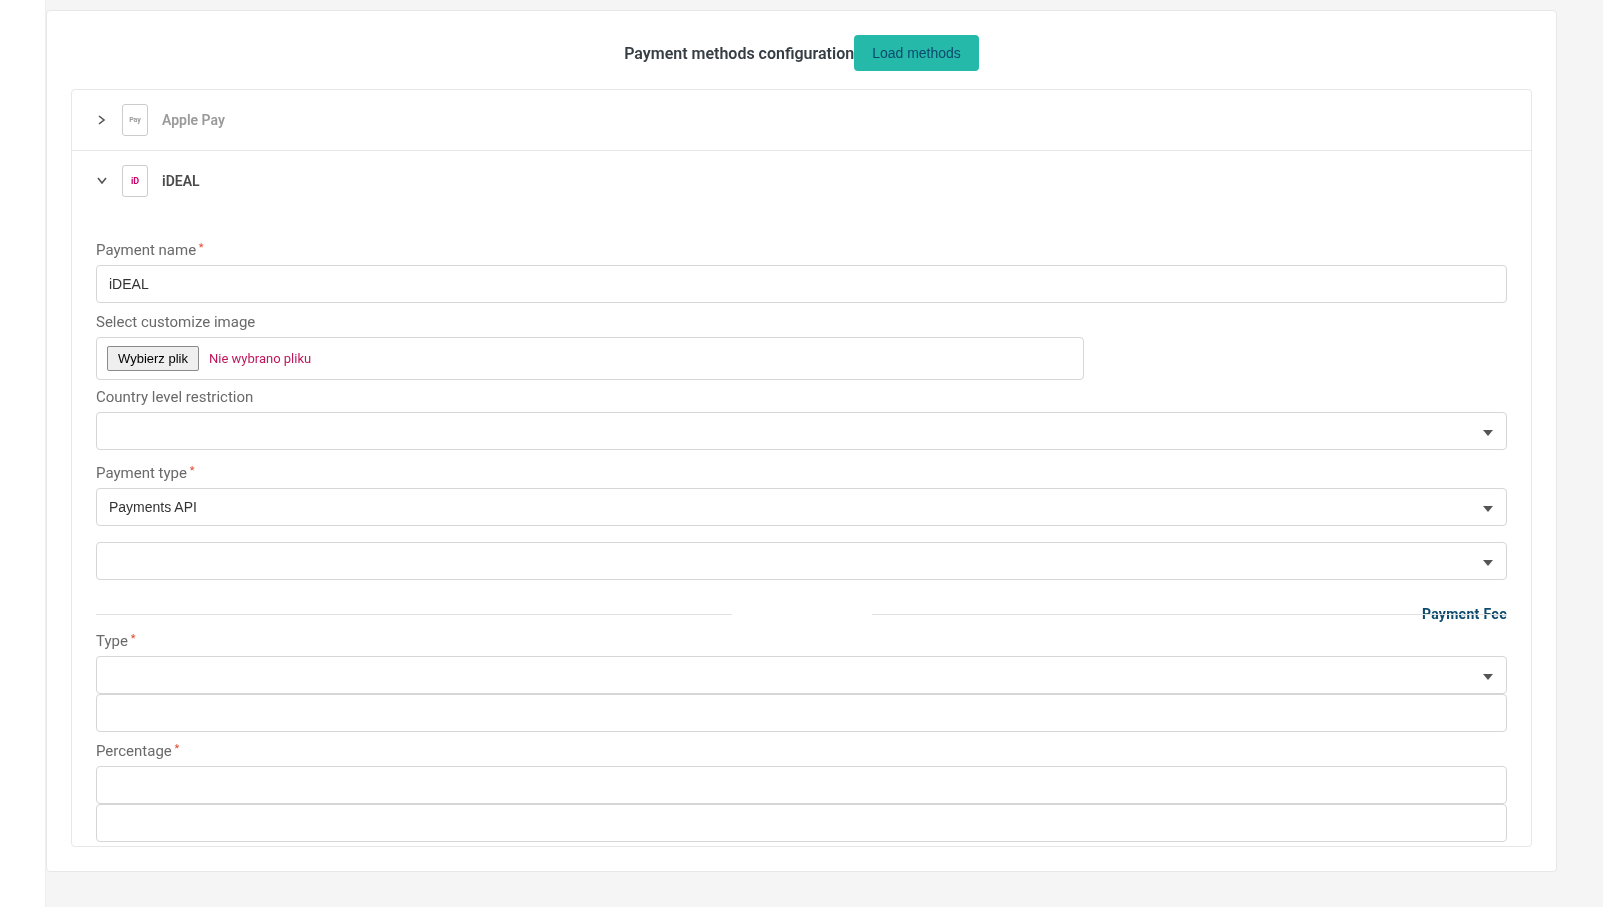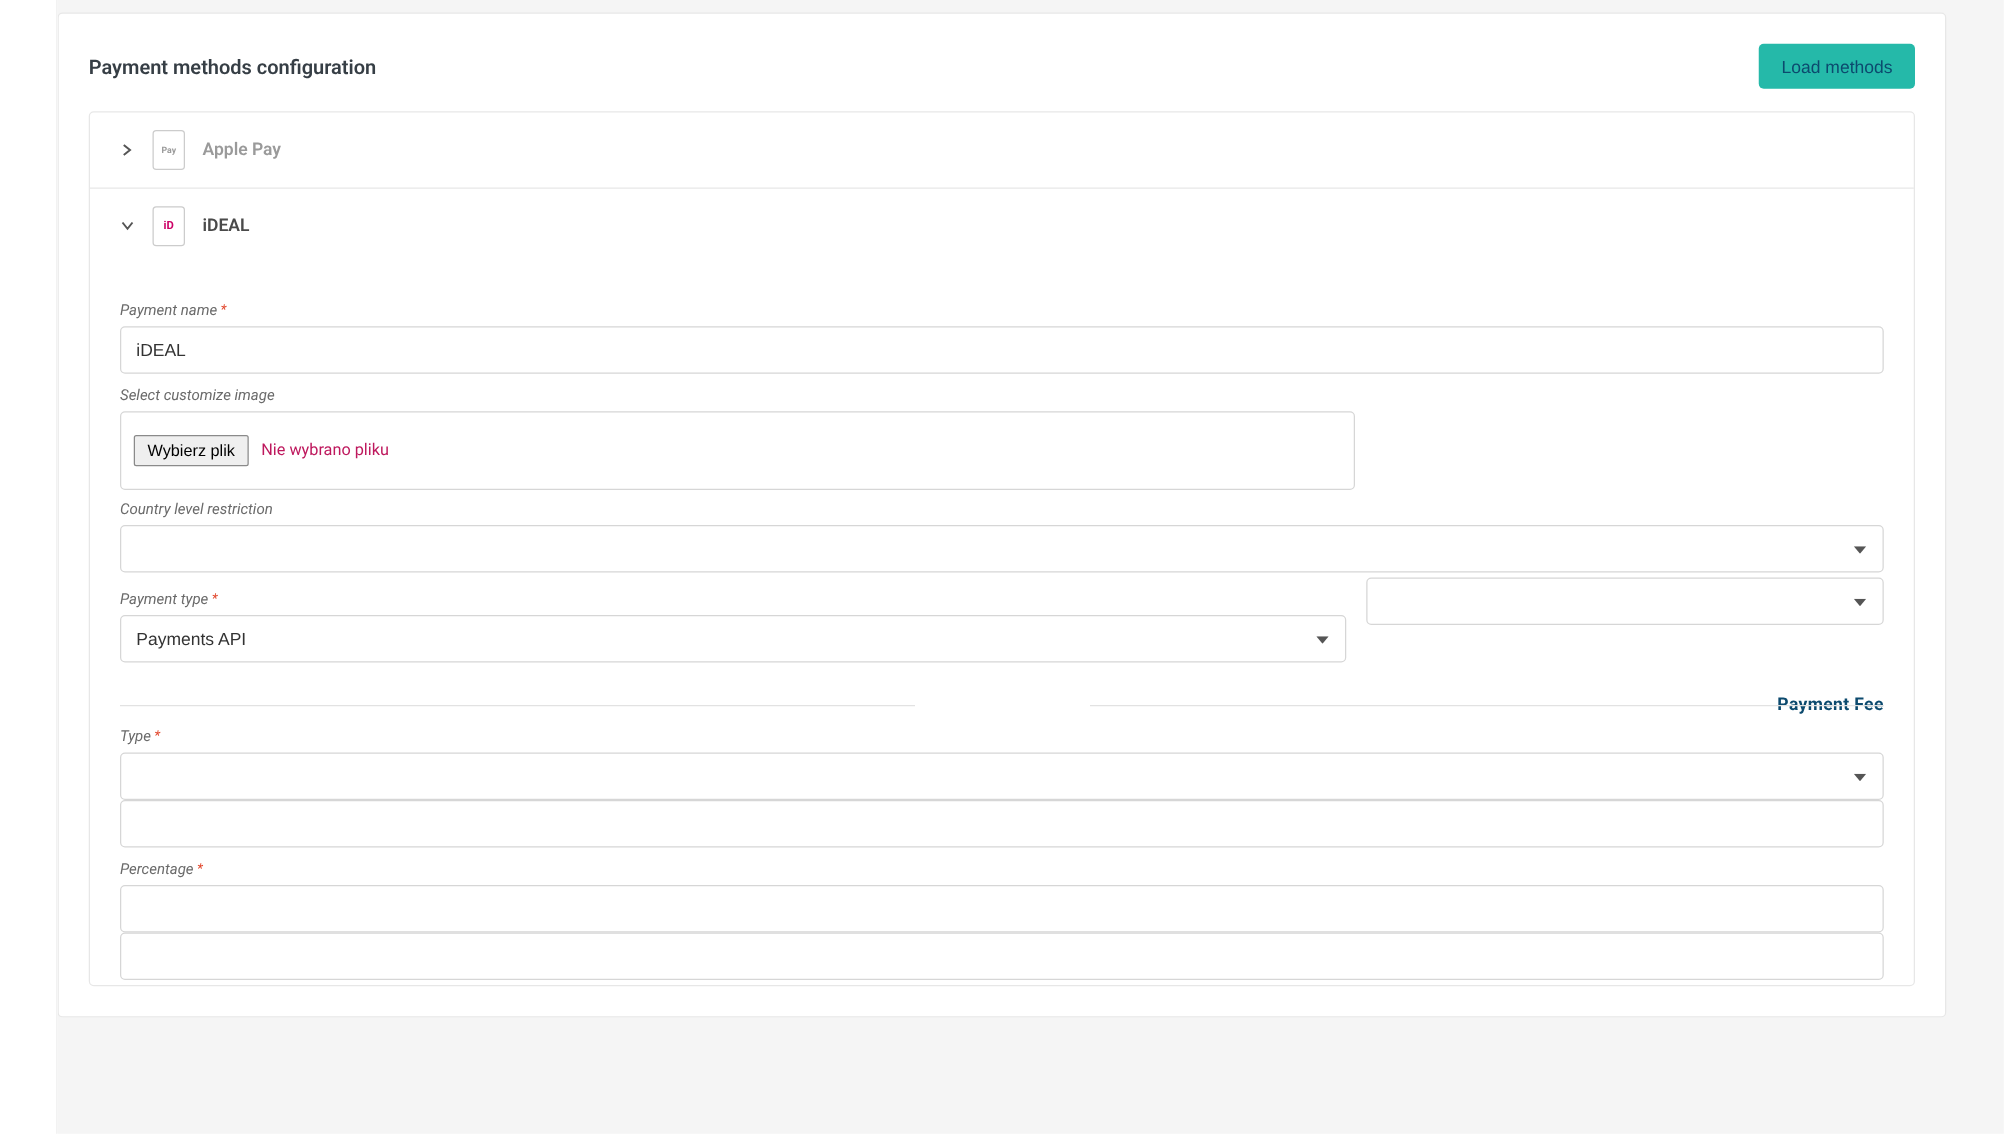--- a/index.html
+++ b/index.html
@@ -25,21 +25,21 @@
     }
     .main-card {
       background: #fff;
       border: 1px solid #e7e7e7;
       border-radius: 4px;
       margin-top: 10px;
       padding: 24px;
     }
     .card-header-row {
       display: flex;
-      justify-content: space-between;
+      justify-content: center;
       align-items: center;
       margin-bottom: 18px;
     }
     .card-title { font-size: 16px; font-weight: 600; color:#363e45;}
     .btn-primary {
       background: #25b9a9;
       color: #0c4a6e;
       border: none;
       border-radius: 4px;
       padding: 10px 18px;
@@ -81,45 +81,45 @@
       padding: 20px 24px 4px;
     }
 
     .toggle-row{ display:flex; align-items:center; gap:12px; margin-bottom:14px;}
     .switch{ position:relative; width:48px; height:24px;}
     .switch input{ opacity:0; width:0; height:0;}
     .slider{ position:absolute; inset:0; background:#25b9a9; border-radius:24px; transition:.2s;}
     .slider::before{ content:""; position:absolute; width:20px; height:20px; left:2px; top:2px; background:#fff; border-radius:50%; transition:.2s;}
     .switch input:checked + .slider::before{ transform:translateX(24px);}
 
-    .form-label{ display:block; color:#6a6a6a; font-size:12px; margin-bottom:6px; margin-top:10px;font-style:italic;}
+    .form-label{ display:block; color:#6a6a6a; font-size:15px; margin-bottom:6px; margin-top:10px;}
     .req::after{ content:" *"; color:#e2492f; font-size:11px; vertical-align: top;}
     .form-control{
       display:block; width:100%;
       border:1px solid #d6d6d6; border-radius:4px;
       padding:10px 12px; font-size:14px; color:#333; background:#fff;
     }
     .file-wrap{
       border:1px solid #d6d6d6; border-radius:4px;
-      padding:18px 10px; display:flex; align-items:center; gap:10px;
+      padding:8px 10px; display:flex; align-items:center; gap:10px;
       width:70%;
     }
     .file-btn{
       border:1px solid #8a8a8a; border-radius:2px; background:#efefef;
       padding:4px 10px; font-size:13px; cursor:pointer;
     }
     .file-text{ color:#be185d; font-size:13px;}
 
     .select-wrap{ position:relative;}
     .select-caret{
       position:absolute; right:14px; top:50%; transform:translateY(-50%);
       pointer-events:none; color:#555;
     }
 
-    .row{ display:flex; gap:16px; margin-top:4px;}
+    .row{ display:flex; gap:16px; margin-top:4px;flex-direction:column;}
     .col-l{ flex: 0 0 69.5%;}
     .col-r{ flex: 1;}
 
     .fieldset-divider{
       text-align:right; position:relative; margin: 26px 0 6px;
       font-weight:700; color:#0c4a6e; letter-spacing:.3px;
     }
     .fieldset-divider::before,
     .fieldset-divider::after{
       content:""; position:absolute; top:50%; width:calc(50% - 70px);

